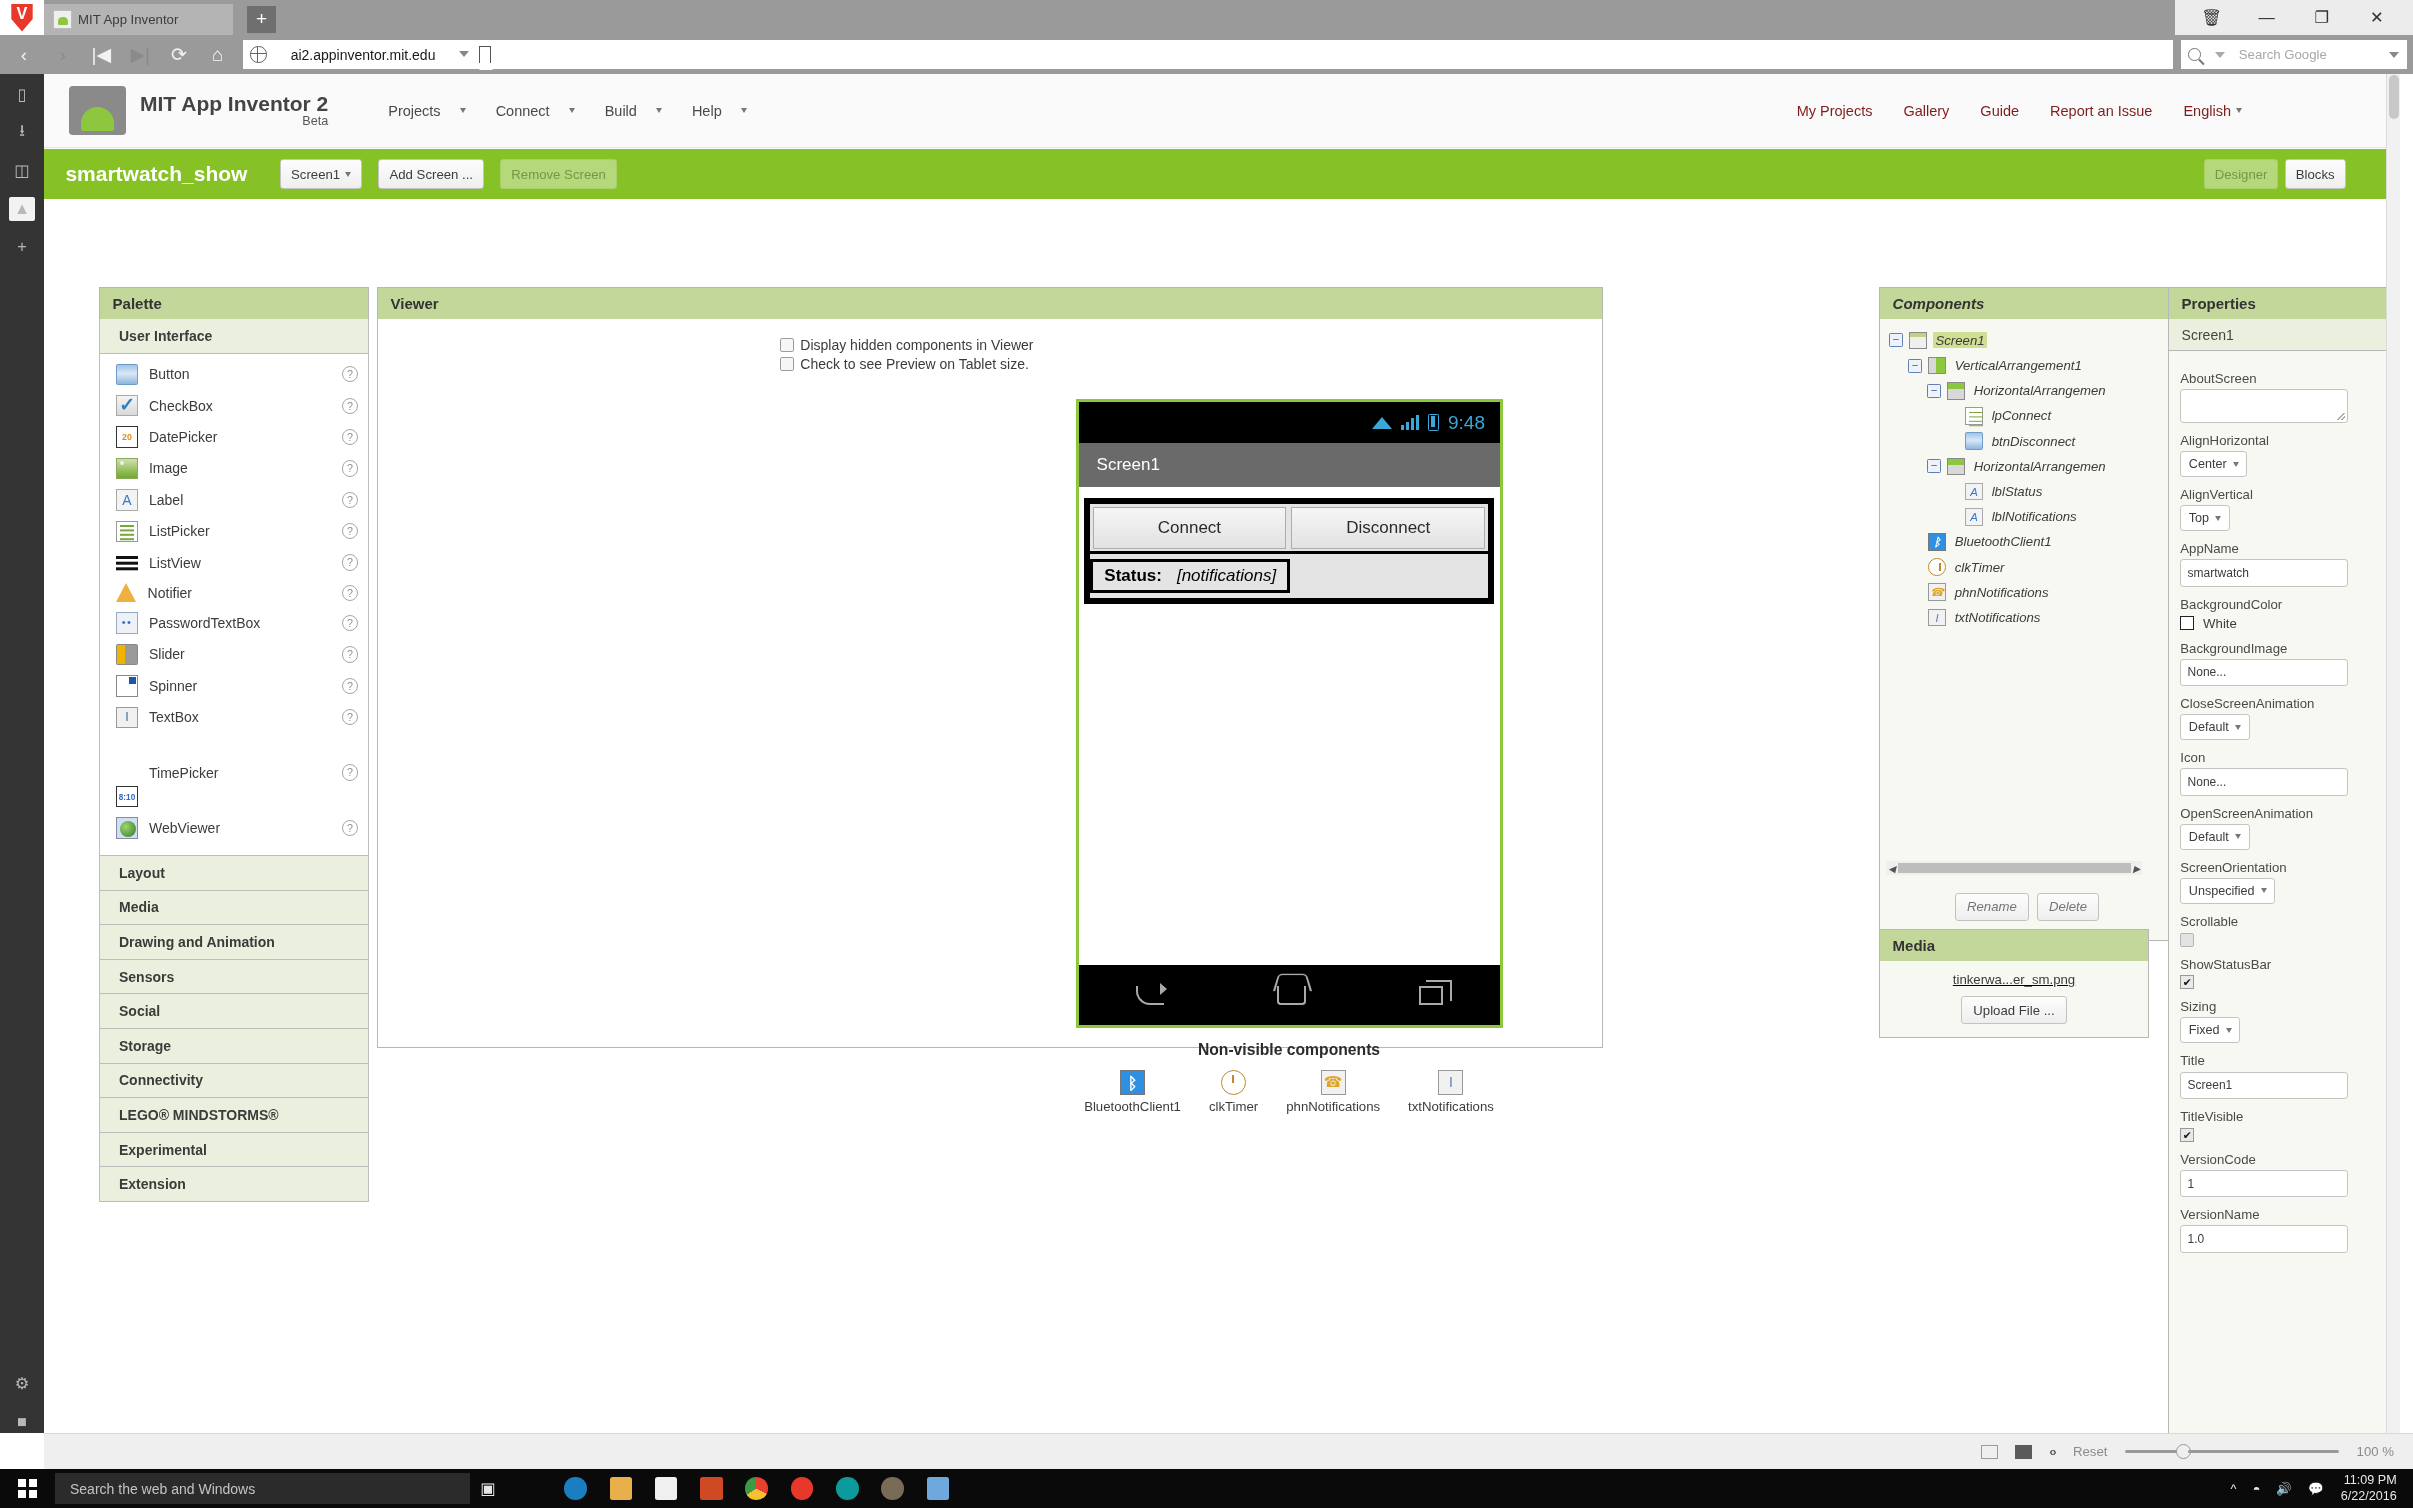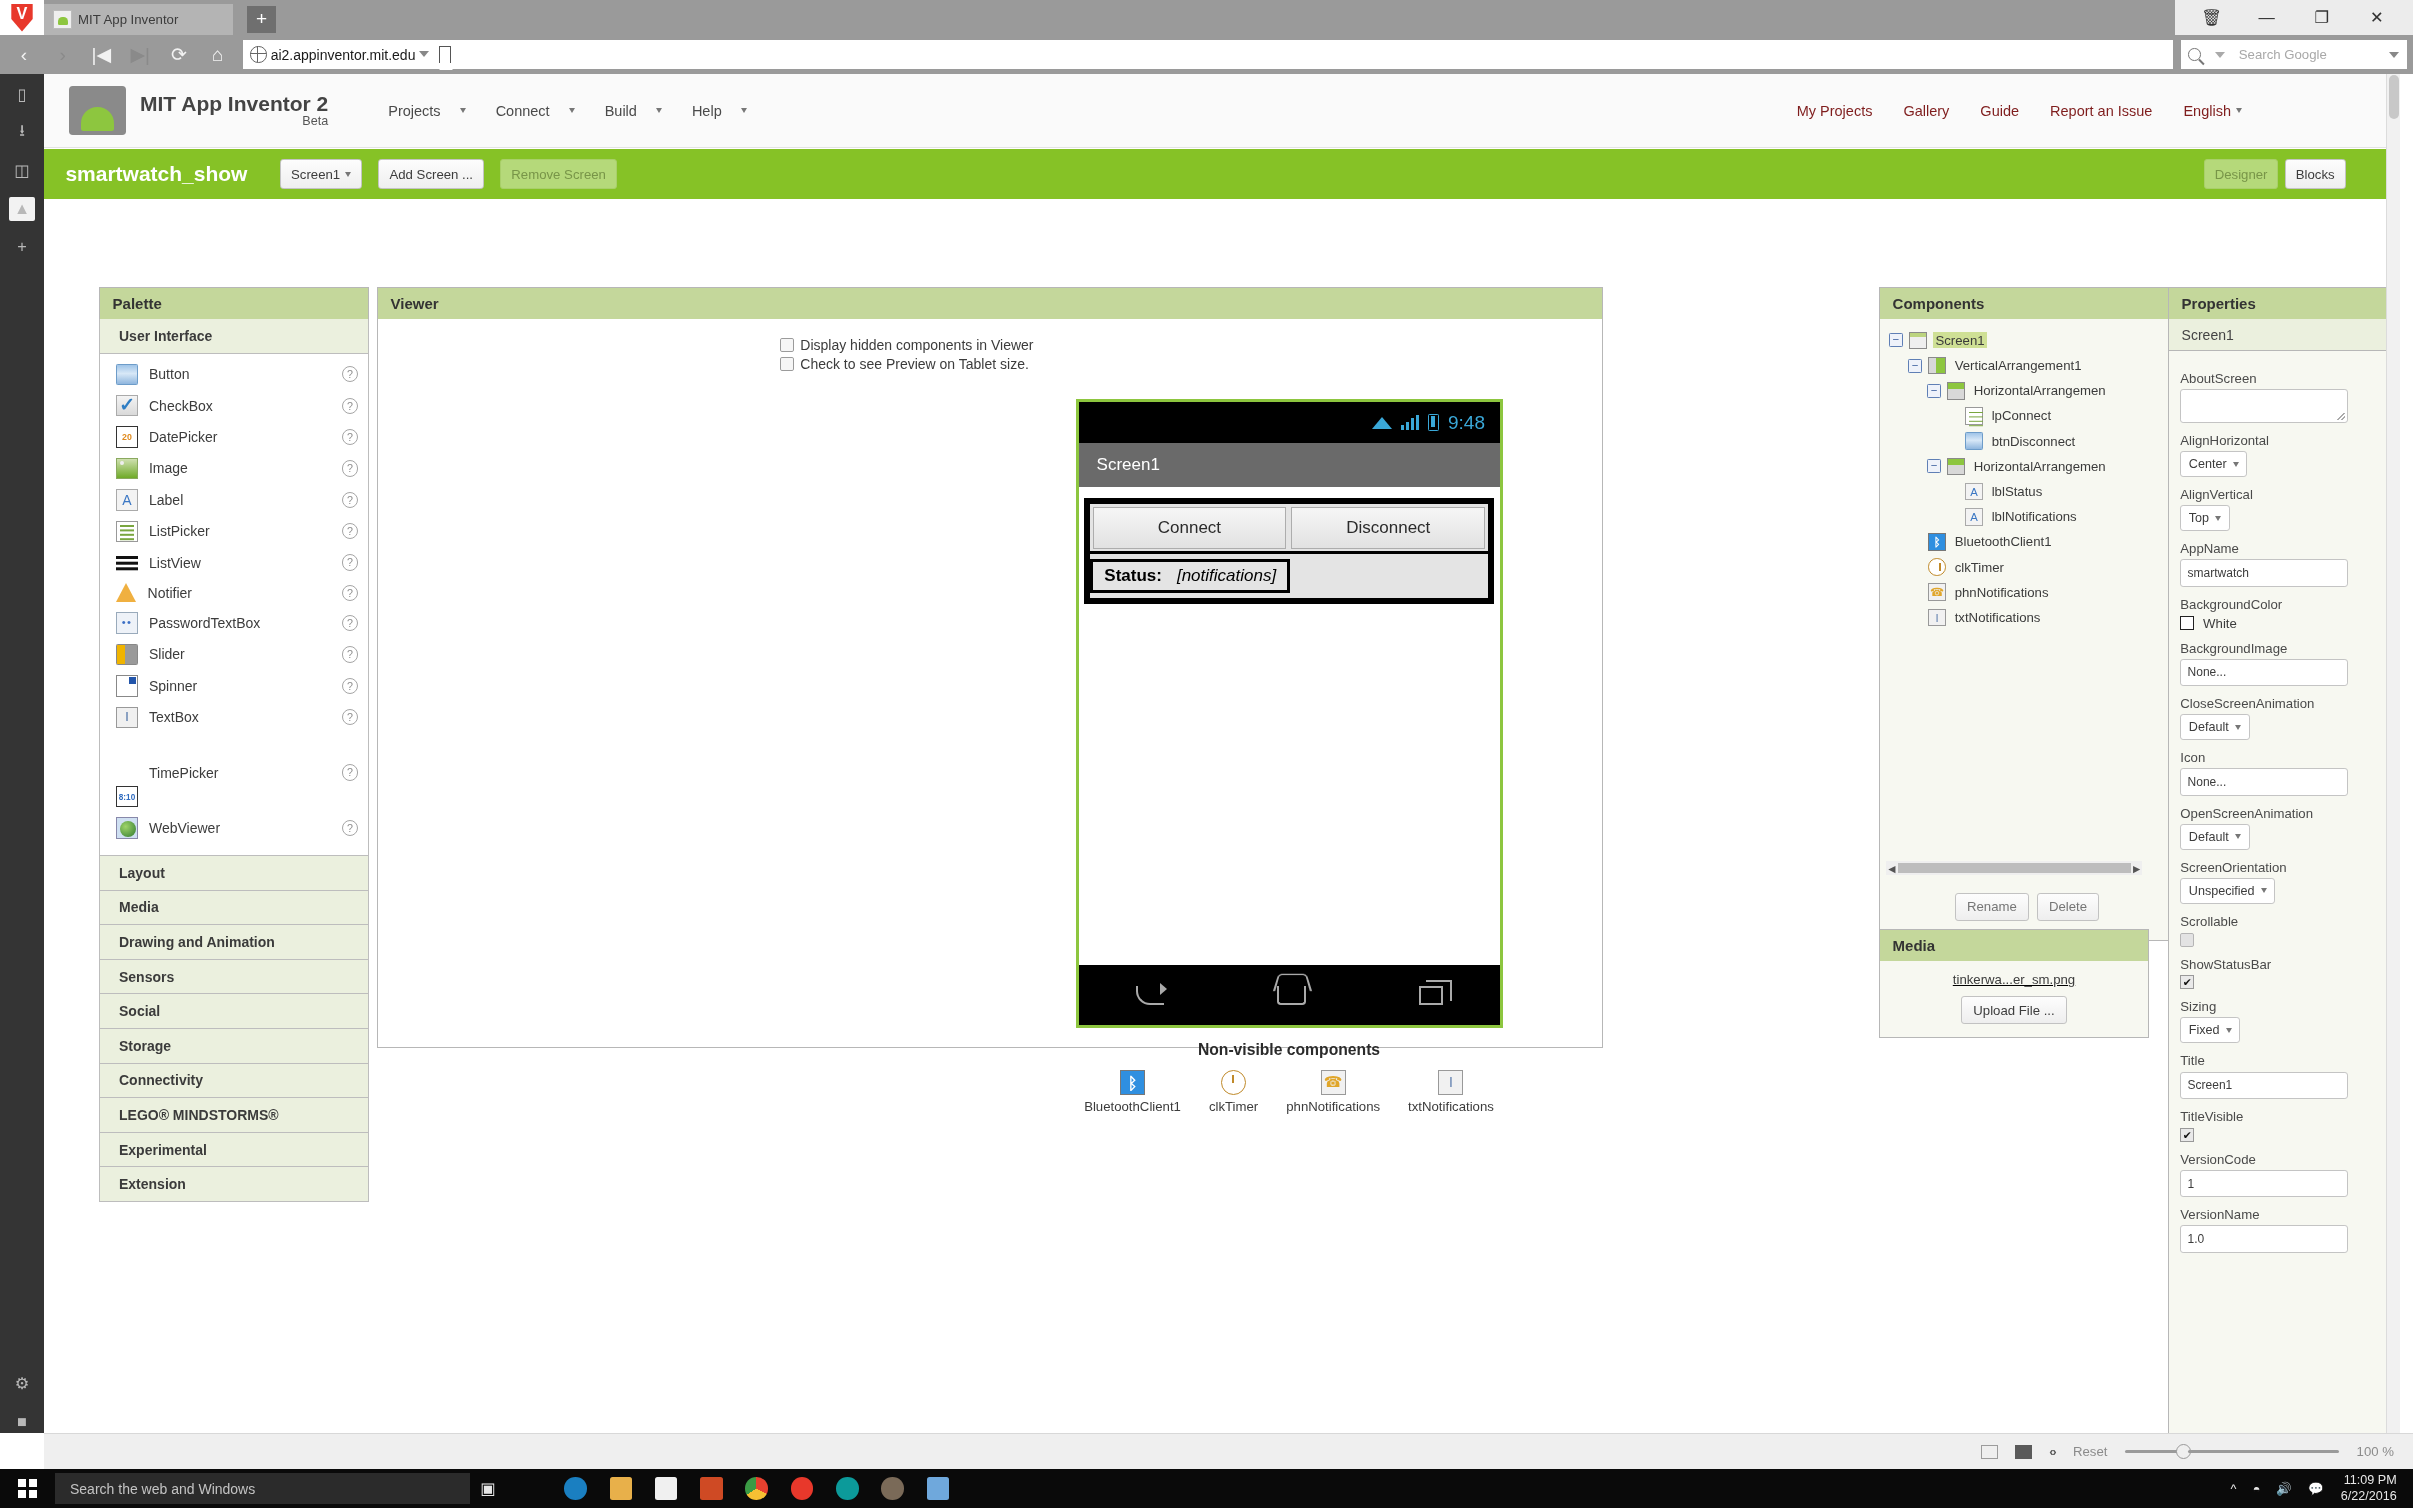--- a/index.html
+++ b/index.html
@@ -57,21 +57,21 @@
     position: absolute; left: 0; top: 35px; width: 2413px; height: 39px;
     background: #9a9a9a; display: flex; align-items: center; padding: 0 6.3px; gap: 3.8px;
   }
   .nav-icon {
     width: 35px; height: 33px; display: flex; align-items: center; justify-content: center;
     color: #f2f2f2; font-size: 19px;
   }
   .nav-icon.dim { color: #8a8a8a; }
   .urlbar {
     flex: 1; height: 29px; background: #fff; display: flex; align-items: center;
-    padding: 0 7.5px; gap: 4px; margin: 0 3.8px;
+    padding: 0 7.5px; gap: 24px; margin: 0 3.8px;
   }
   .globe {
     width: 16.3px; height: 16.3px; border: 1.6px solid #666; border-radius: 50%;
     position: relative; flex: none;
   }
   .globe::before { content:""; position:absolute; left:-1.3px; top: 5.7px; width: 16.3px; height: 1.3px; background:#666; }
   .globe::after { content:""; position:absolute; left: 5.7px; top:-1.3px; width: 1.3px; height: 16.3px; background:#666; }
   .url-text { font-size: 14px; color: #1a1a1a; }
   .url-right { display: flex; align-items: center; gap: 10px; padding-right: 2.5px; }
   .caret-down { width:0;height:0;border-left:5px solid transparent;border-right:5px solid transparent;border-top:6.3px solid #888; }
@@ -256,21 +256,21 @@
   .nv-item { display:flex; flex-direction: column; align-items:center; gap: 3.8px; }
   .nv-ico { width: 25px; height: 25px; }
   .nv-lbl { font-size: 13.2px; color: #3c3c3c; }
   .ic-bt { background:#2f8fe0; border:0.6px solid #777; color:#fff; font-size:16.3px; text-align:center; line-height:24px; font-weight:bold;}
   .ic-clk { border:1.9px solid #c08a2a; border-radius:50%; background:#fff; position:relative;}
   .ic-clk::after{content:"";position:absolute;left:10px;top:3.8px;width:1.9px;height:8.2px;background:#c08a2a;}
   .ic-phn { background:#f1f1f1; border:0.6px solid #999; color:#e0a62a; font-size:15px; text-align:center; line-height:22.6px;}
   .ic-txt { background:#f1f1f1; border:0.6px solid #999; color:#5f7fae; font-size:14px; text-align:center; line-height:22.6px;}
 
   
-  .comps { position: absolute; left: 1835px; top: 88px; width: 296px; }
+  .comps { position: absolute; left: 1835px; top: 88px; width: 296px; font-style: italic; }
   .comps-body { background: #f7f8f1; border: 0.6px solid #b7b7b7; border-top: none; height: 622px; position: relative; padding: 8.8px 0 0 0; overflow: hidden;}
   .tree-row { display:flex; align-items:center; gap: 6.3px; padding: 3.8px 5px; font-size: 13.2px; color:#3b3b3b; white-space: nowrap;}
   .tree-row.sel .tname { background:#cfe095; }
   .exp {
     width: 14px; height: 14px; border: 1.3px solid #5f7fb5; background:#eef2fa; color:#3b5f9e;
     font-size: 11.3px; line-height: 11.3px; text-align:center; flex:none; border-radius:1.3px;
   }
   .exp.blank { border: none; background: transparent; }
   .tico { width: 17.6px; height: 17.6px; flex:none; }
   .tname { padding: 0.6px 2.5px; }

